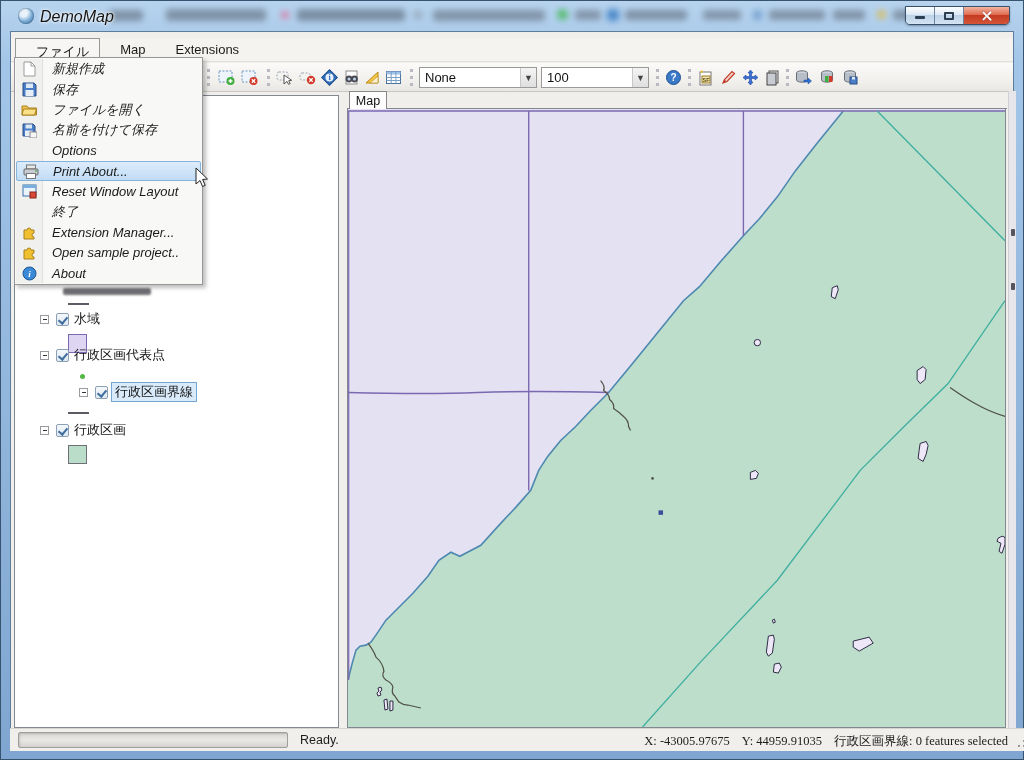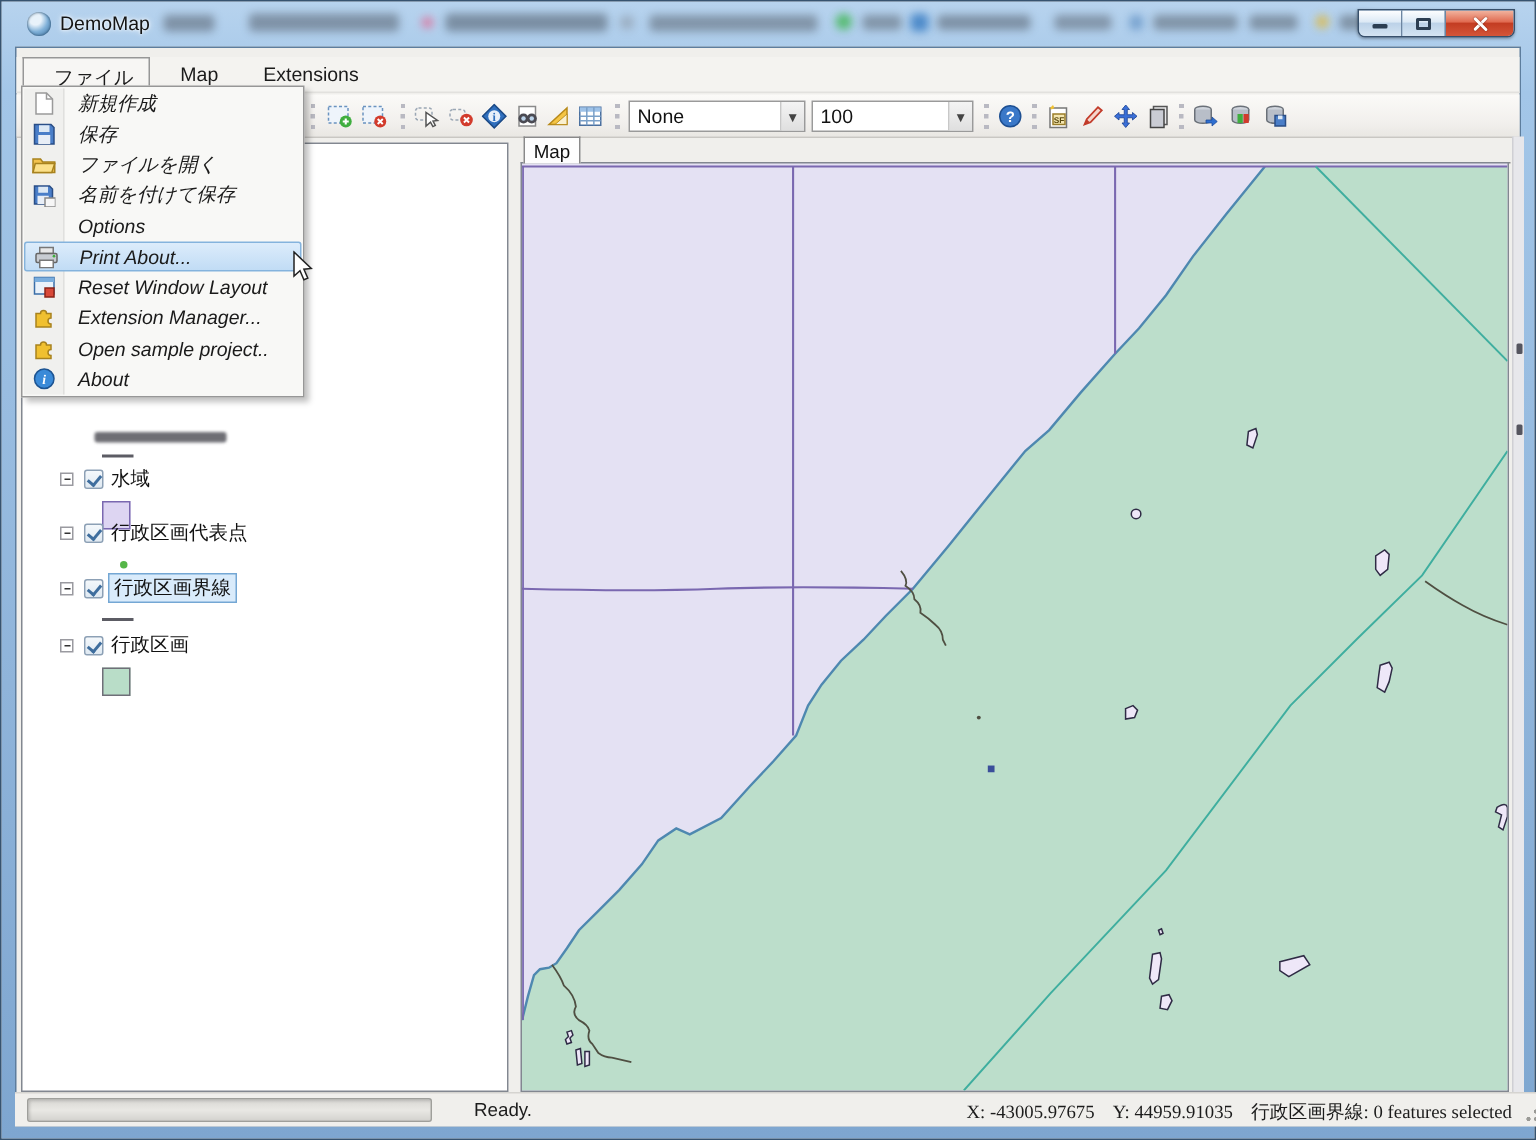--- a/index.html
+++ b/index.html
@@ -8,22 +8,22 @@
 
   
   .window{position:relative;width:1024px;height:760px;
     background:linear-gradient(180deg,#b7d3ee 0%,#a3c6e8 8%,#8fb4da 60%,#7ea6d0 100%);
     border:1px solid #37536f;}
   .titlebar{position:absolute;left:0;top:0;width:100%;height:30px;overflow:hidden;}
   .tb-blob{position:absolute;filter:blur(3px);opacity:.55;border-radius:3px;}
   .title-icon{position:absolute;left:17px;top:7px;width:16px;height:16px;border-radius:50%;
     background:radial-gradient(circle at 35% 30%,#e8f2fa 0 25%,#7fb0d8 55%,#3a6f9e 100%);
     box-shadow:inset 0 0 2px #2a4a66;}
-  .title-text{position:absolute;left:39px;top:7px;font-size:13px;color:#141414;
-    text-shadow:0 0 4px #ffffff,0 0 2px #ffffff;}
+  .title-text{position:absolute;left:39px;top:7px;font-size:16px;color:#141414;
+    text-shadow:0 0 4px #ffffff,0 0 2px #ffffff;font-style:italic;}
   
   .winbtns{position:absolute;right:13px;top:5px;height:19px;display:flex;
     border:1px solid #38506b;border-radius:0 0 5px 5px;overflow:hidden;box-shadow:0 1px 2px rgba(0,0,0,.3);}
   .winbtn{width:29px;height:100%;position:relative;
     background:linear-gradient(180deg,#fdfeff 0%,#dce9f5 45%,#bcd2e8 50%,#d4e4f2 100%);
     border-right:1px solid #6d85a0;}
   .winbtn.close{width:45px;border-right:none;
     background:linear-gradient(180deg,#f2b5a0 0%,#e06a50 45%,#c33c22 50%,#d55538 100%);}
   .glyph-min{position:absolute;left:9px;bottom:5px;width:10px;height:3px;background:#2c3e52;border-radius:1px;}
   .glyph-max{position:absolute;left:9px;top:5px;width:10px;height:8px;border:2px solid #2c3e52;border-radius:1px;}
@@ -85,21 +85,21 @@
   .sw-line{width:21px;height:2px;background:#5c5c64;}
   .sw-dot{width:5px;height:5px;border-radius:50%;background:#55b648;}
   .smudge{position:absolute;background:#4a4a52;filter:blur(1.2px);opacity:.8;border-radius:2px;}
 
   
   .statusbar{position:absolute;left:0;bottom:0;width:100%;height:23px;background:#f0efec;
     border-top:1px solid #d5d4d0;font-size:12.5px;color:#1c1c1c;}
   .progress{position:absolute;left:8px;top:3px;width:270px;height:16px;
     border:1px solid #9f9f9b;border-radius:2px;
     background:linear-gradient(180deg,#d8d7d3,#e9e8e4 50%,#d4d3cf);box-shadow:inset 1px 1px 2px rgba(0,0,0,.15);}
-  .ready{position:absolute;left:306px;top:4px;text-align:center;}
+  .ready{position:absolute;left:290px;top:4px;text-align:center;}
   .coords{position:absolute;right:24px;top:4px;white-space:nowrap;font-family:Liberation Serif, serif;}
   .coords span{margin-left:9px;}
   .sgrip{position:absolute;right:6px;bottom:3px;width:10px;height:10px;
     background:
       radial-gradient(circle at 8px 8px,#9a9a96 1.3px,transparent 1.5px),
       radial-gradient(circle at 8px 3px,#9a9a96 1.3px,transparent 1.5px),
       radial-gradient(circle at 3px 8px,#9a9a96 1.3px,transparent 1.5px);}
 
   
   .filemenu{position:absolute;left:13px;top:56px;width:189px;background:#f8f8f6;
@@ -359,21 +359,21 @@
 
     <div class="lrow" style="top:251px;">
       <span class="expander"></span>
       <span class="cbx"></span>
       <span class="llabel">行政区画代表点</span>
     </div>
     <div class="swatch" style="left:65px;top:278px;">
         <div class="sw-dot"></div>
       </div>
 
-    <div class="lrow" style="top:288px;">
+    <div class="lrow" style="top:288px;margin-left:39px;">
       <span class="expander"></span>
       <span class="cbx"></span>
       <span class="llabel selected">行政区画界線</span>
     </div>
     <div class="swatch" style="left:53px;top:316px;">
         <div class="sw-line"></div>
       </div>
 
     <div class="lrow" style="top:326px;">
       <span class="expander"></span>
@@ -513,20 +513,24 @@
       <span class="fm-icon">
         <svg width="15" height="15">
             <rect x="1" y="1" width="13" height="11" fill="#eaf2fa" stroke="#3a6ea8"></rect>
             <rect x="1" y="1" width="13" height="3" fill="#7aaede"></rect>
             <rect x="8" y="8" width="6" height="6" fill="#d84838" stroke="#8a2418"></rect>
           </svg>
       </span>
       <span class="fm-label">Reset Window Layout</span>
     </div>
 
+    <div class="fm-item">
+      <span class="fm-icon"></span>
+      <span class="fm-label">終了</span>
+    </div>
 
     <div class="fm-item">
       <span class="fm-icon">
         <svg width="16" height="15">
             <path d="M2,5 h3 a2,2 0 1 1 4,0 h3 v3 a2,2 0 1 0 0,4 v2 h-10 z" fill="#f0c030" stroke="#a8821e"></path>
           </svg>
       </span>
       <span class="fm-label">Extension Manager...</span>
     </div>
 

